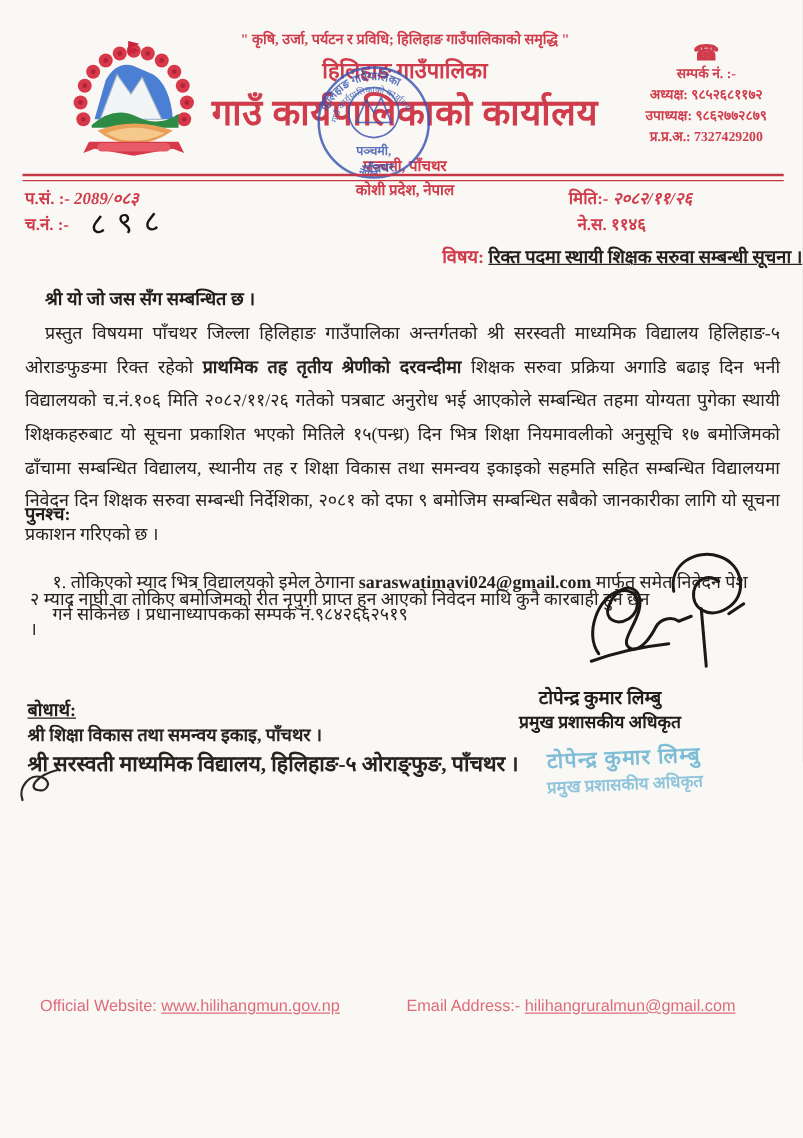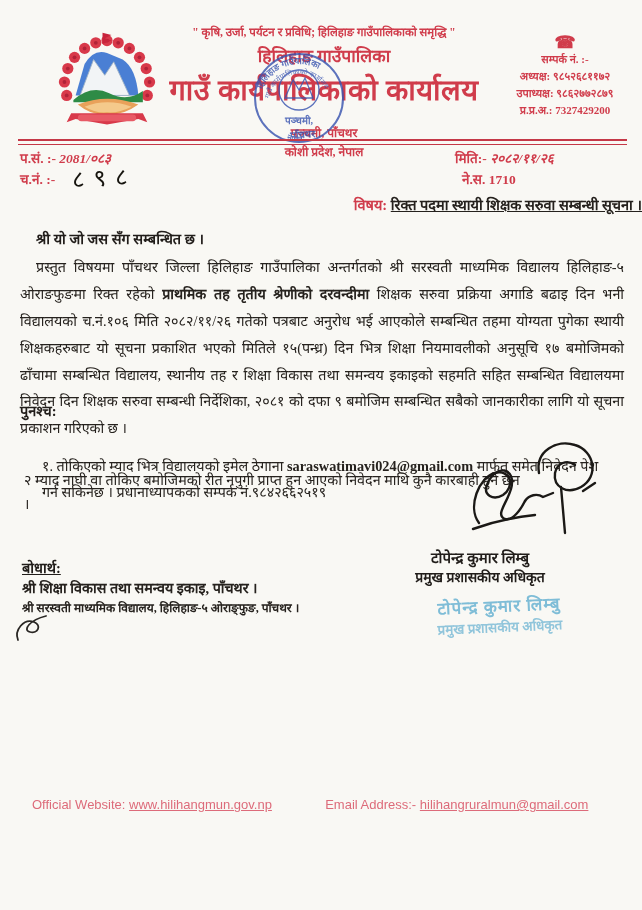--- a/index.html
+++ b/index.html
@@ -54,21 +54,21 @@
   .sig-name{position:absolute;left:380px;top:547px;width:200px;text-align:center;font-size:15px;font-weight:bold;color:#211d1a;}
   .sig-title{position:absolute;left:370px;top:567px;width:220px;text-align:center;font-size:14px;font-weight:bold;color:#211d1a;}
 
   .bluestamp{position:absolute;left:392px;top:596px;width:215px;text-align:center;
              color:#7fbdd7;transform:rotate(-2.5deg);line-height:1.35;}
   .bluestamp .bs1{font-size:17px;font-weight:bold;letter-spacing:1px;}
   .bluestamp .bs2{font-size:13.5px;font-weight:bold;opacity:.85;}
 
   .cc-head{position:absolute;left:22px;top:557px;font-size:14.5px;font-weight:bold;text-decoration:underline;}
   .cc-i0{position:absolute;left:22px;top:578px;font-size:14.3px;font-weight:bold;color:#26221e;}
-  .cc-i1{position:absolute;left:22px;top:599px;font-size:12px;font-weight:bold;color:#26221e;}
+  .cc-i1{position:absolute;left:22px;top:599px;font-size:17px;font-weight:bold;color:#26221e;}
   .cc-i2{position:absolute;left:22px;top:620px;font-size:14.3px;font-weight:bold;color:#26221e;}
   .tick{position:absolute;left:12px;top:612px;width:46px;height:34px;}
 
   .footer{position:absolute;left:32px;top:797px;font-size:13px;color:#dd6b7a;
           font-family:"Liberation Sans","DejaVu Sans",sans-serif;}
   .footer a{color:#dd6b7a;text-decoration:underline;}
   .footer .gap{display:inline-block;width:46px;}
 </style>
 </head>
 <body>
@@ -157,29 +157,29 @@
       <textPath href="#arcBot" startOffset="38%">नेपाल</textPath>
     </text>
     <text x="56" y="78" text-anchor="middle" fill="#3a55b0" font-size="10" font-weight="bold">पञ्चमी,</text>
     <text x="60" y="92" text-anchor="middle" fill="#3a55b0" font-size="10" font-weight="bold" transform="rotate(-4 60 92)">पाँचथर</text>
   </svg>
 
   <div class="rule"></div>
 
   <div class="refno">
     <span>प.सं. :-</span>
-    <span class="refval">2081/०८३</span>
+    <span class="refval">2089/०८३</span>
   </div>
   <div class="dateblk">
     <span>मिति:-</span>
     <span class="refval">२०८२/११/२६</span>
   </div>
   <div class="chno">च.नं. :-</div>
   <div class="chval">८९८</div>
-  <div class="nsval">ने.स. 1710</div>
+  <div class="nsval">ने.स. ११४६</div>
 
   <div class="subject">
     <span class="lab">विषय:</span>
     <span class="txt">रिक्त पदमा स्थायी शिक्षक सरुवा सम्बन्धी सूचना ।</span>
   </div>
 
   <div class="salut">श्री यो जो जस सँग सम्बन्धित छ ।</div>
 
   <div class="para"><span>प्रस्तुत विषयमा पाँचथर जिल्ला हिलिहाङ गाउँपालिका अन्तर्गतको श्री सरस्वती माध्यमिक विद्यालय हिलिहाङ-५ ओराङफुङमा रिक्त रहेको </span><b>प्राथमिक तह तृतीय श्रेणीको दरवन्दीमा</b><span> शिक्षक सरुवा प्रक्रिया अगाडि बढाइ दिन भनी विद्यालयको च.नं.१०६ मिति २०८२/११/२६ गतेको पत्रबाट अनुरोध भई आएकोले सम्बन्धित तहमा योग्यता पुगेका स्थायी शिक्षकहरुबाट यो सूचना प्रकाशित भएको मितिले १५(पन्ध्र) दिन भित्र शिक्षा नियमावलीको अनुसूचि १७ बमोजिमको ढाँचामा सम्बन्धित विद्यालय, स्थानीय तह र शिक्षा विकास तथा समन्वय इकाइको सहमति सहित सम्बन्धित विद्यालयमा निवेदन दिन शिक्षक सरुवा सम्बन्धी निर्देशिका, २०८१ को दफा ९ बमोजिम सम्बन्धित सबैको जानकारीका लागि यो सूचना प्रकाशन गरिएको छ ।</span></div>
 

